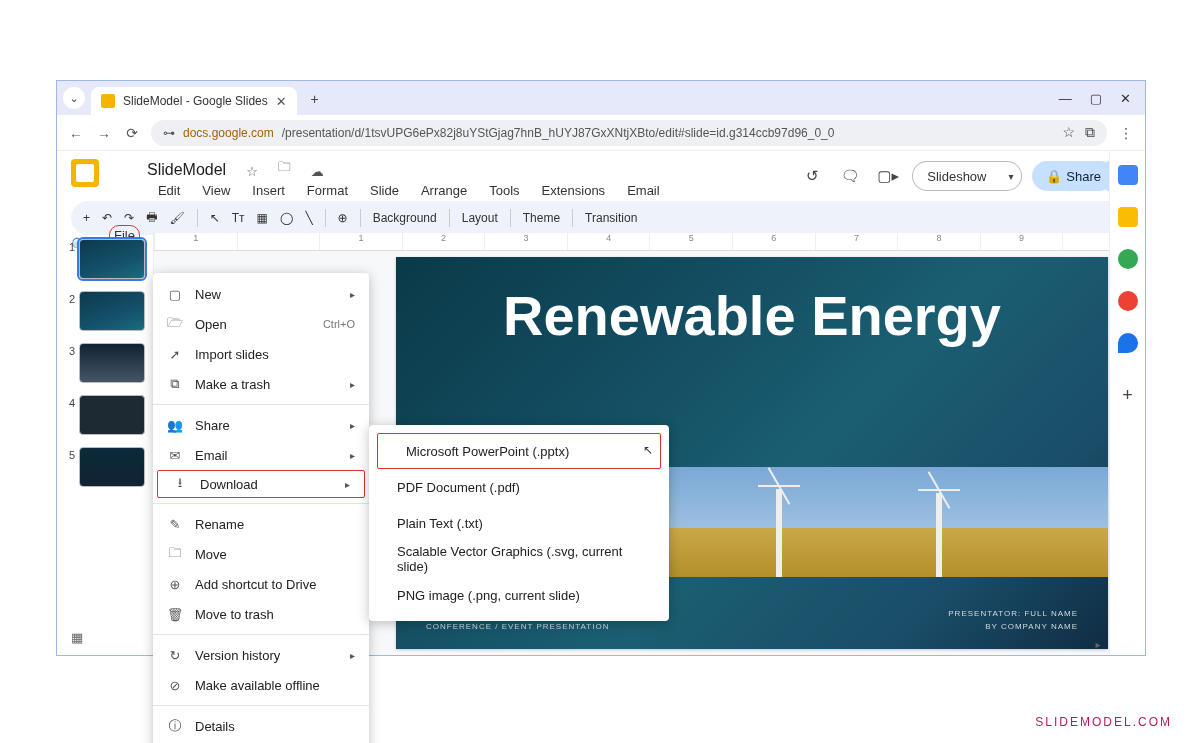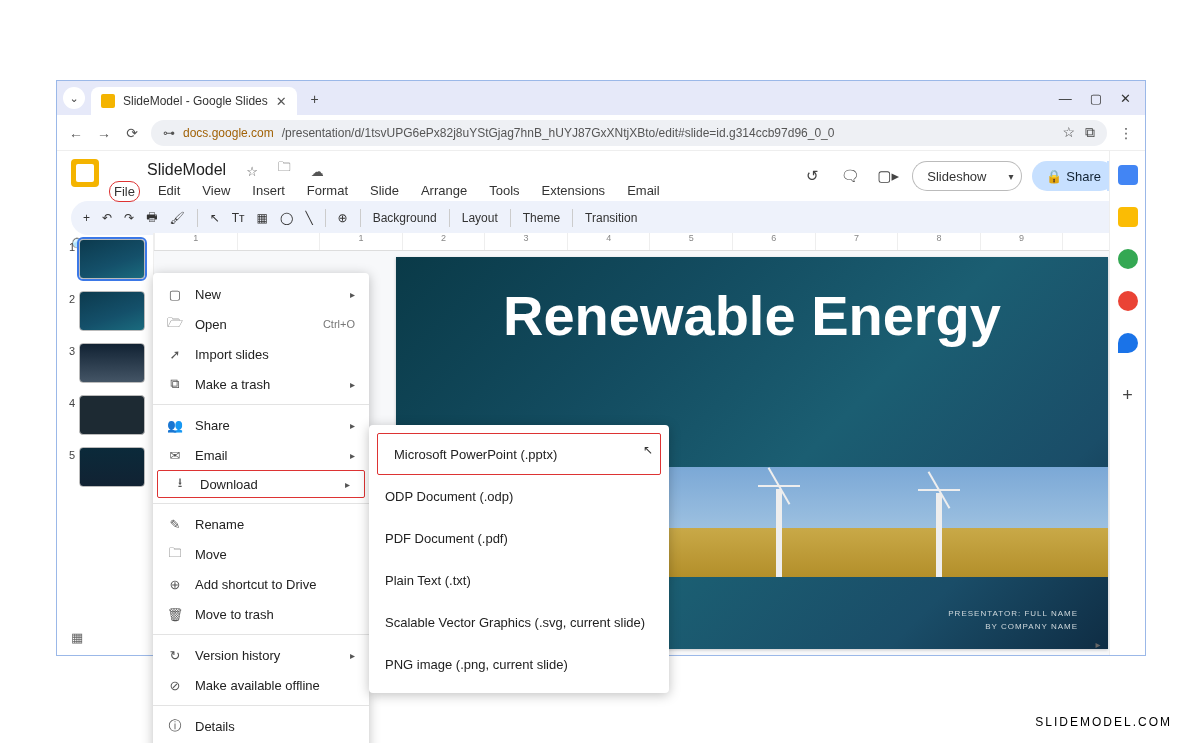--- a/index.html
+++ b/index.html
@@ -24,21 +24,21 @@
 
 
 .apphdr { display:flex; align-items:flex-start; padding:6px 14px 0 14px; height:46px; }
 .logo { width:28px;height:28px;background:#f4b400;border-radius:4px;margin-top:2px;position:relative; }
 .logo::after{content:"";position:absolute;left:5px;top:5px;width:18px;height:18px;background:#fff;border-radius:2px;}
 .titlewrap { margin-left:10px; }
 .doctitle { font-size:16px; color:#222; display:flex;align-items:flex-end;gap:20px;margin-left:38px;}
 .doctitle .ic { font-size:13px;color:#555; }
 .menubar { display:flex; gap:14px; font-size:13px; color:#333; margin-top:2px;}
 .menubar .mi { padding:2px 4px; }
-.menubar .mi.hl { border:1.5px solid #d33; border-radius:10px; }
+.menubar .mi.hl { border:1.5px solid #d33; border-radius:10px;margin-top:44px; }
 .hdr-right { margin-left:auto; display:flex; align-items:center; gap:10px; margin-top:4px;}
 .pill { height:30px; border-radius:15px; border:1px solid #bbb; padding:0 14px; display:flex;align-items:center; font-size:13px;color:#333; background:#fff;}
 .pill.share { background:#c7e0ff; border:none; color:#123;}
 .iconbtn { width:28px;height:28px;display:flex;align-items:center;justify-content:center;color:#444;font-size:15px;}
 .caret-sm { width:22px;height:30px;border:1px solid #bbb;border-left:none;border-radius:0 15px 15px 0;display:flex;align-items:center;justify-content:center;font-size:10px;color:#444;}
 .sharecaret{width:24px;height:30px;background:#c7e0ff;border-radius:0 15px 15px 0;display:flex;align-items:center;justify-content:center;font-size:10px;color:#123;margin-left:-8px;}
 
 
 .toolbar { height:34px; margin:4px 14px; background:#eef2fb; border-radius:17px; display:flex; align-items:center; padding:0 12px; gap:12px; font-size:12px;color:#333;}
 .toolbar .sep { width:1px;height:18px;background:#ccc; }
@@ -77,32 +77,32 @@
 .dropdown { position:absolute; left:96px; top:192px; width:216px; background:#fff; border-radius:4px; box-shadow:0 2px 12px rgba(0,0,0,0.25); padding:6px 0; font-size:13px;color:#222; z-index:50;}
 .dd-item{display:flex;align-items:center;height:30px;padding:0 14px;gap:12px;}
 .dd-item .ic{width:16px;text-align:center;color:#555;font-size:13px;}
 .dd-item .arrow{margin-left:auto;font-size:10px;color:#555;}
 .dd-item .shortcut{margin-left:auto;font-size:11px;color:#777;}
 .dd-item.hl{border:1.5px solid #d33;border-radius:2px;margin:0 4px;height:28px;}
 .dd-sep{height:1px;background:#e3e3e3;margin:5px 0;}
 
 
 .submenu { position:absolute; left:312px; top:344px; width:300px; background:#fff; border-radius:4px; box-shadow:0 2px 12px rgba(0,0,0,0.25); padding:8px 0; font-size:13px;color:#222; z-index:60;}
-.sm-item{height:42px;display:flex;align-items:center;padding:0 16px;}
+.sm-item{height:36px;display:flex;align-items:center;padding:0 28px;}
 .sm-item.hl{border:1.5px solid #d33;border-radius:2px;margin:0 8px;}
 .cursor{position:absolute;right:16px;top:18px;font-size:12px;color:#333;}
 
 
 .left-search{position:absolute;left:14px;top:156px;color:#555;font-size:14px;}
 .left-grid{position:absolute;left:14px;bottom:10px;color:#666;font-size:13px;}
 .hscroll{position:absolute;left:100px;right:40px;bottom:6px;height:10px;}
 .hscroll .lt,.hscroll .rt{width:14px;height:10px;display:inline-flex;align-items:center;justify-content:center;font-size:10px;color:#666;}
 .hscroll .rt{float:right;}
 
-.watermark{position:absolute;right:28px;bottom:14px;font-size:12px;letter-spacing:2px;color:#000000;}
+.watermark{position:absolute;right:28px;bottom:14px;font-size:12px;letter-spacing:2px;color:#be185d;}
 </style>
 </head>
 <body>
 
 <div class="frame">
 
   <div class="tabstrip">
     <div class="tab-btn">⌄</div>
     <div class="tab">
       <span class="fav"></span>
@@ -338,21 +338,20 @@
       <div class="dd-item">
         <span class="ic">ⓘ</span>
         <span>Details</span>
       </div>
       <div class="dd-item"></div>
     </div>
 
   <div class="submenu" id="dl-sub">
     <span class="cursor">↖</span>
   <div class="sm-item hl">Microsoft PowerPoint (.pptx)</div>
-      <div class="sm-item">ODP Document (.odp)</div>
       <div class="sm-item">PDF Document (.pdf)</div>
       <div class="sm-item">Plain Text (.txt)</div>
       <div class="sm-item">Scalable Vector Graphics (.svg, current slide)</div>
       <div class="sm-item">PNG image (.png, current slide)</div>
     </div>
 
 </div>
 
 <div class="watermark">SLIDEMODEL.COM</div>
 

